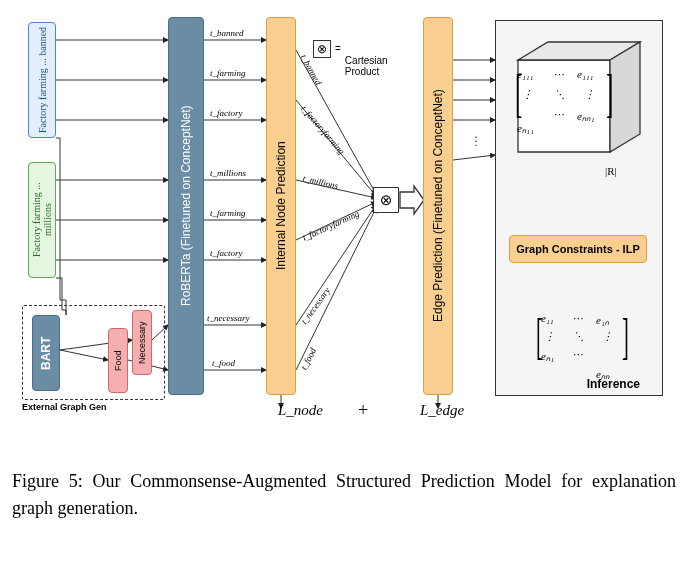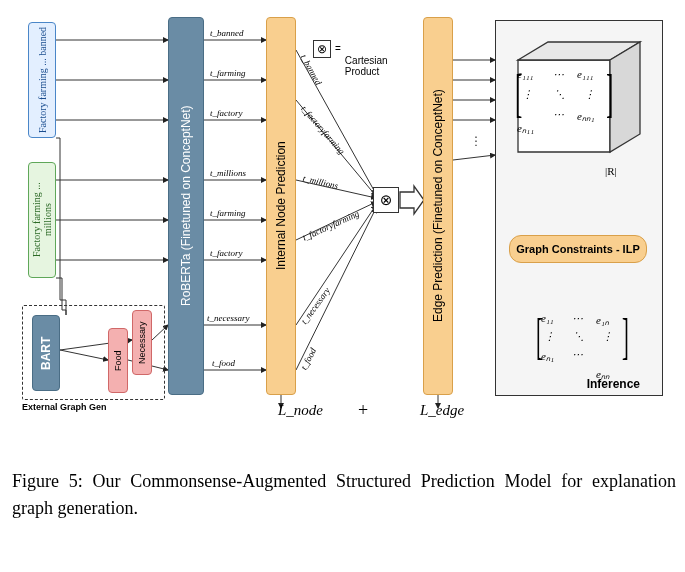--- a/index.html
+++ b/index.html
@@ -177,21 +177,21 @@
     position: absolute;
     left: 595px; top: 155px;
     font-size: 11px;
   }
   .graph-constraints {
     position: absolute;
     left: 499px; top: 225px;
     width: 138px; height: 28px;
     background: #f9cf8f;
     border: 1px solid #d9a04a;
-    border-radius: 12px;
+    border-radius: 4px;
     display: flex; align-items: center; justify-content: center;
     font-size: 11px; font-family: Arial, sans-serif; font-weight: bold;
   }
 
   
   .loss-label {
     position: absolute;
     top: 392px;
     font-size: 15px;
     font-style: italic;

